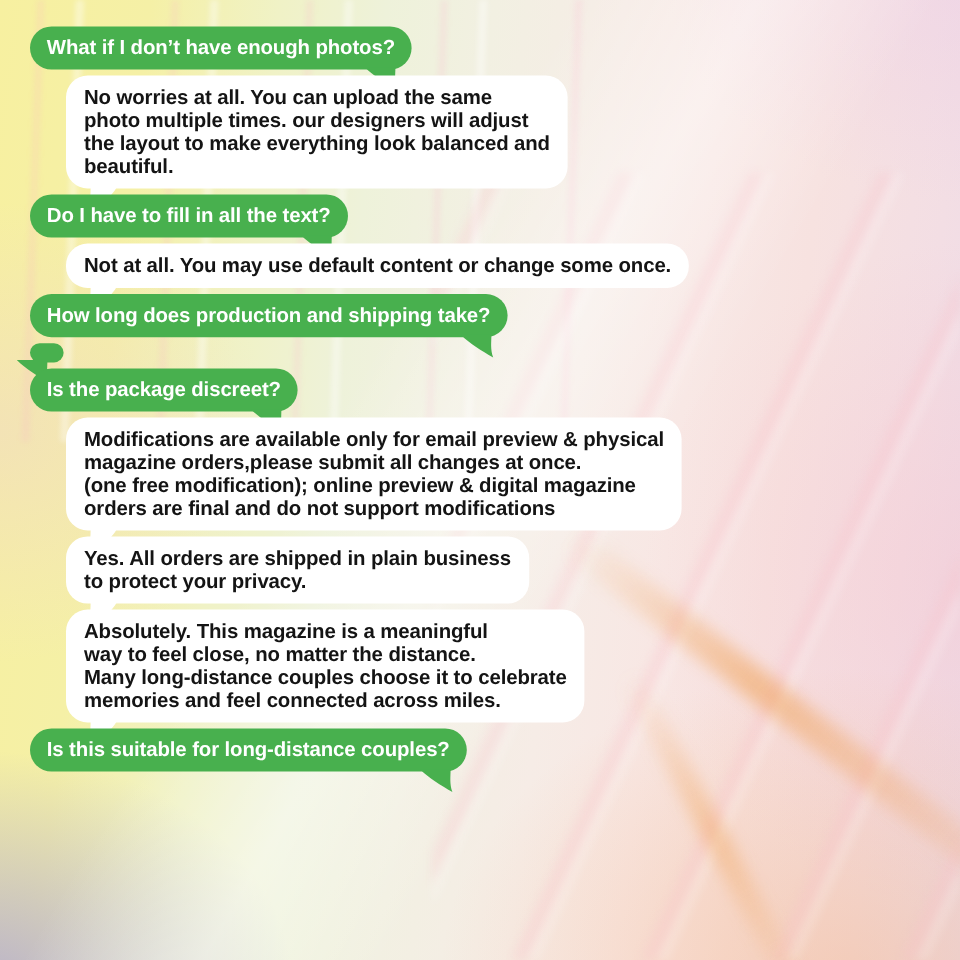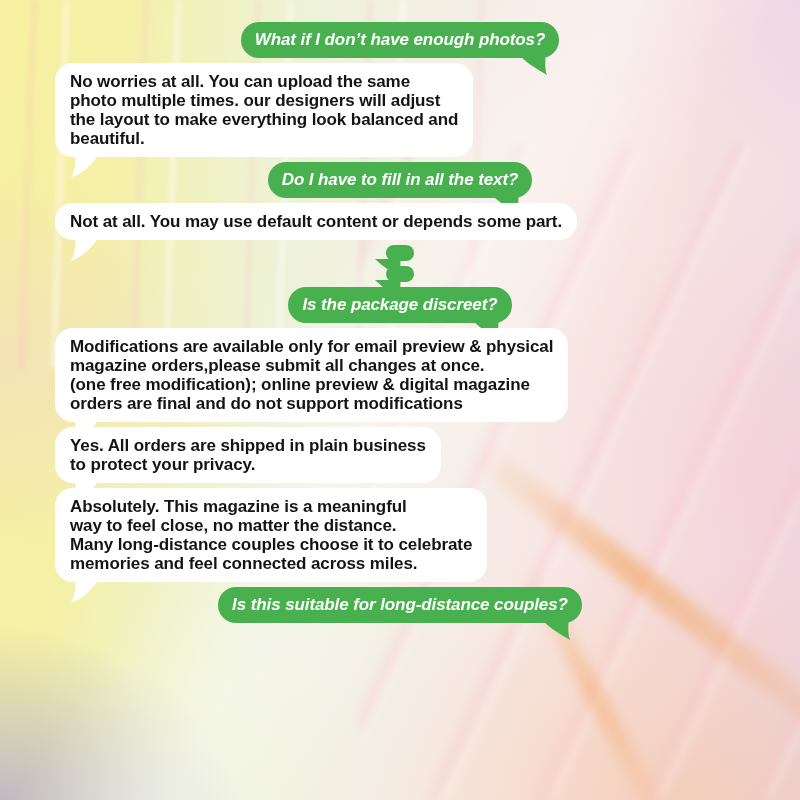--- a/index.html
+++ b/index.html
@@ -84,21 +84,21 @@
     inset: 0;
     padding: 22px 25px 0 25px;
     box-sizing: border-box;
     display: flex;
     flex-direction: column;
   }
   .msg-row {
     display: flex;
     margin-bottom: 5px;
   }
-  .msg-row.question { justify-content: center; font-style: italic; }
+  .msg-row.question { justify-content: flex-start; }
   .msg-row.answer   { justify-content: flex-start; }
 
   .bubble {
     position: relative;
     border-radius: 18px;
     font-weight: 700;
     letter-spacing: -0.1px;
   }
   .question .bubble {
     background: var(--green, #48b04e);
@@ -177,29 +177,30 @@
     <div class="bubble">
       <span class="txt">Do I have to fill in all the text?</span>
       <svg class="tail tail-q" viewBox="0 0 36 20" aria-hidden="true">
         <path d="M2,0 C10,8 19,13 29,19 C26.5,12 27.5,6 27.5,0 Z"></path>
       </svg>
 
     </div>
   </div>
     <div class="msg-row answer">
     <div class="bubble">
-      <span class="txt">Not at all. You may use default content or depends some part.</span>
-
-      <svg class="tail tail-a" viewBox="0 0 34 24" aria-hidden="true">
-        <path d="M31,0 C25,10 16,18 4,23 C8.5,15 8.5,7 8.5,0 Z"></path>
-      </svg>
-    </div>
-  </div>
-    <div class="msg-row question">
-    <div class="bubble">
+      <span class="txt">Not at all. You may use default content or change some once.</span>
+
+      <svg class="tail tail-a" viewBox="0 0 34 24" aria-hidden="true">
+        <path d="M31,0 C25,10 16,18 4,23 C8.5,15 8.5,7 8.5,0 Z"></path>
+      </svg>
+    </div>
+  </div>
+    <div class="msg-row question">
+    <div class="bubble">
+      <span class="txt">How long does production and shipping take?</span>
       <svg class="tail tail-q" viewBox="0 0 36 20" aria-hidden="true">
         <path d="M2,0 C10,8 19,13 29,19 C26.5,12 27.5,6 27.5,0 Z"></path>
       </svg>
 
     </div>
   </div>
     <div class="msg-row question">
     <div class="bubble">
       <svg class="tail tail-q" viewBox="0 0 36 20" aria-hidden="true">
         <path d="M2,0 C10,8 19,13 29,19 C26.5,12 27.5,6 27.5,0 Z"></path>

